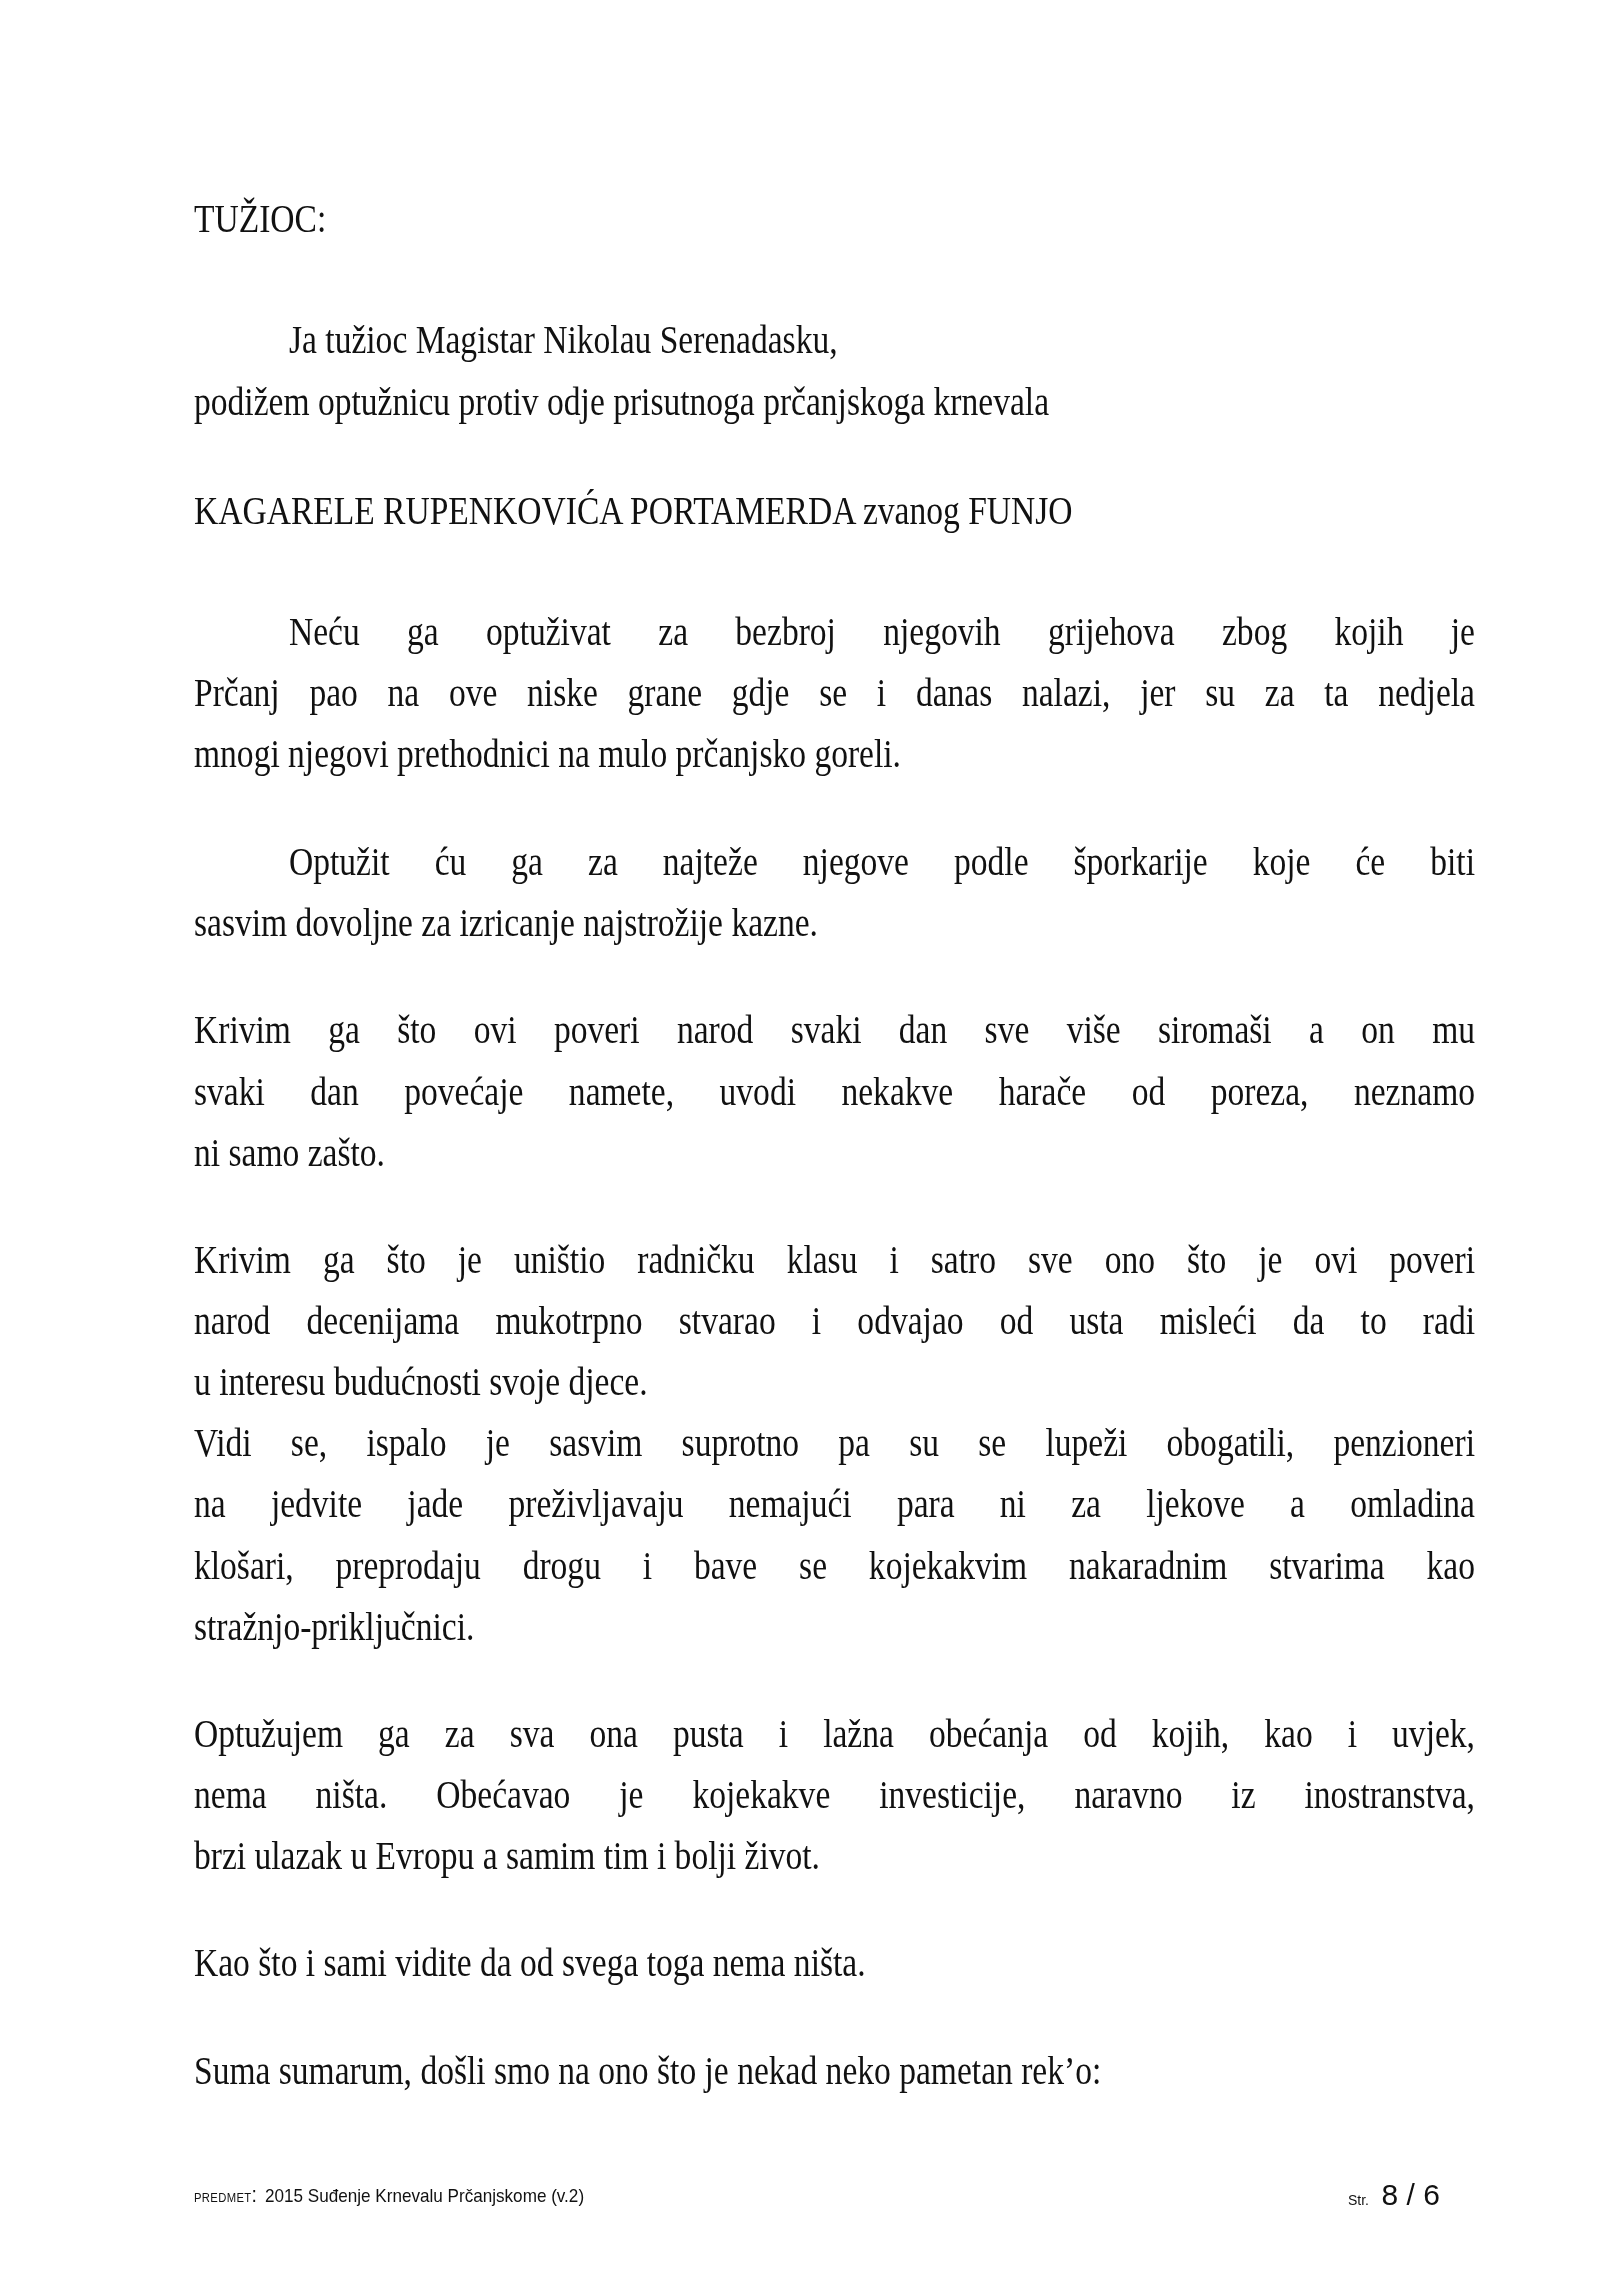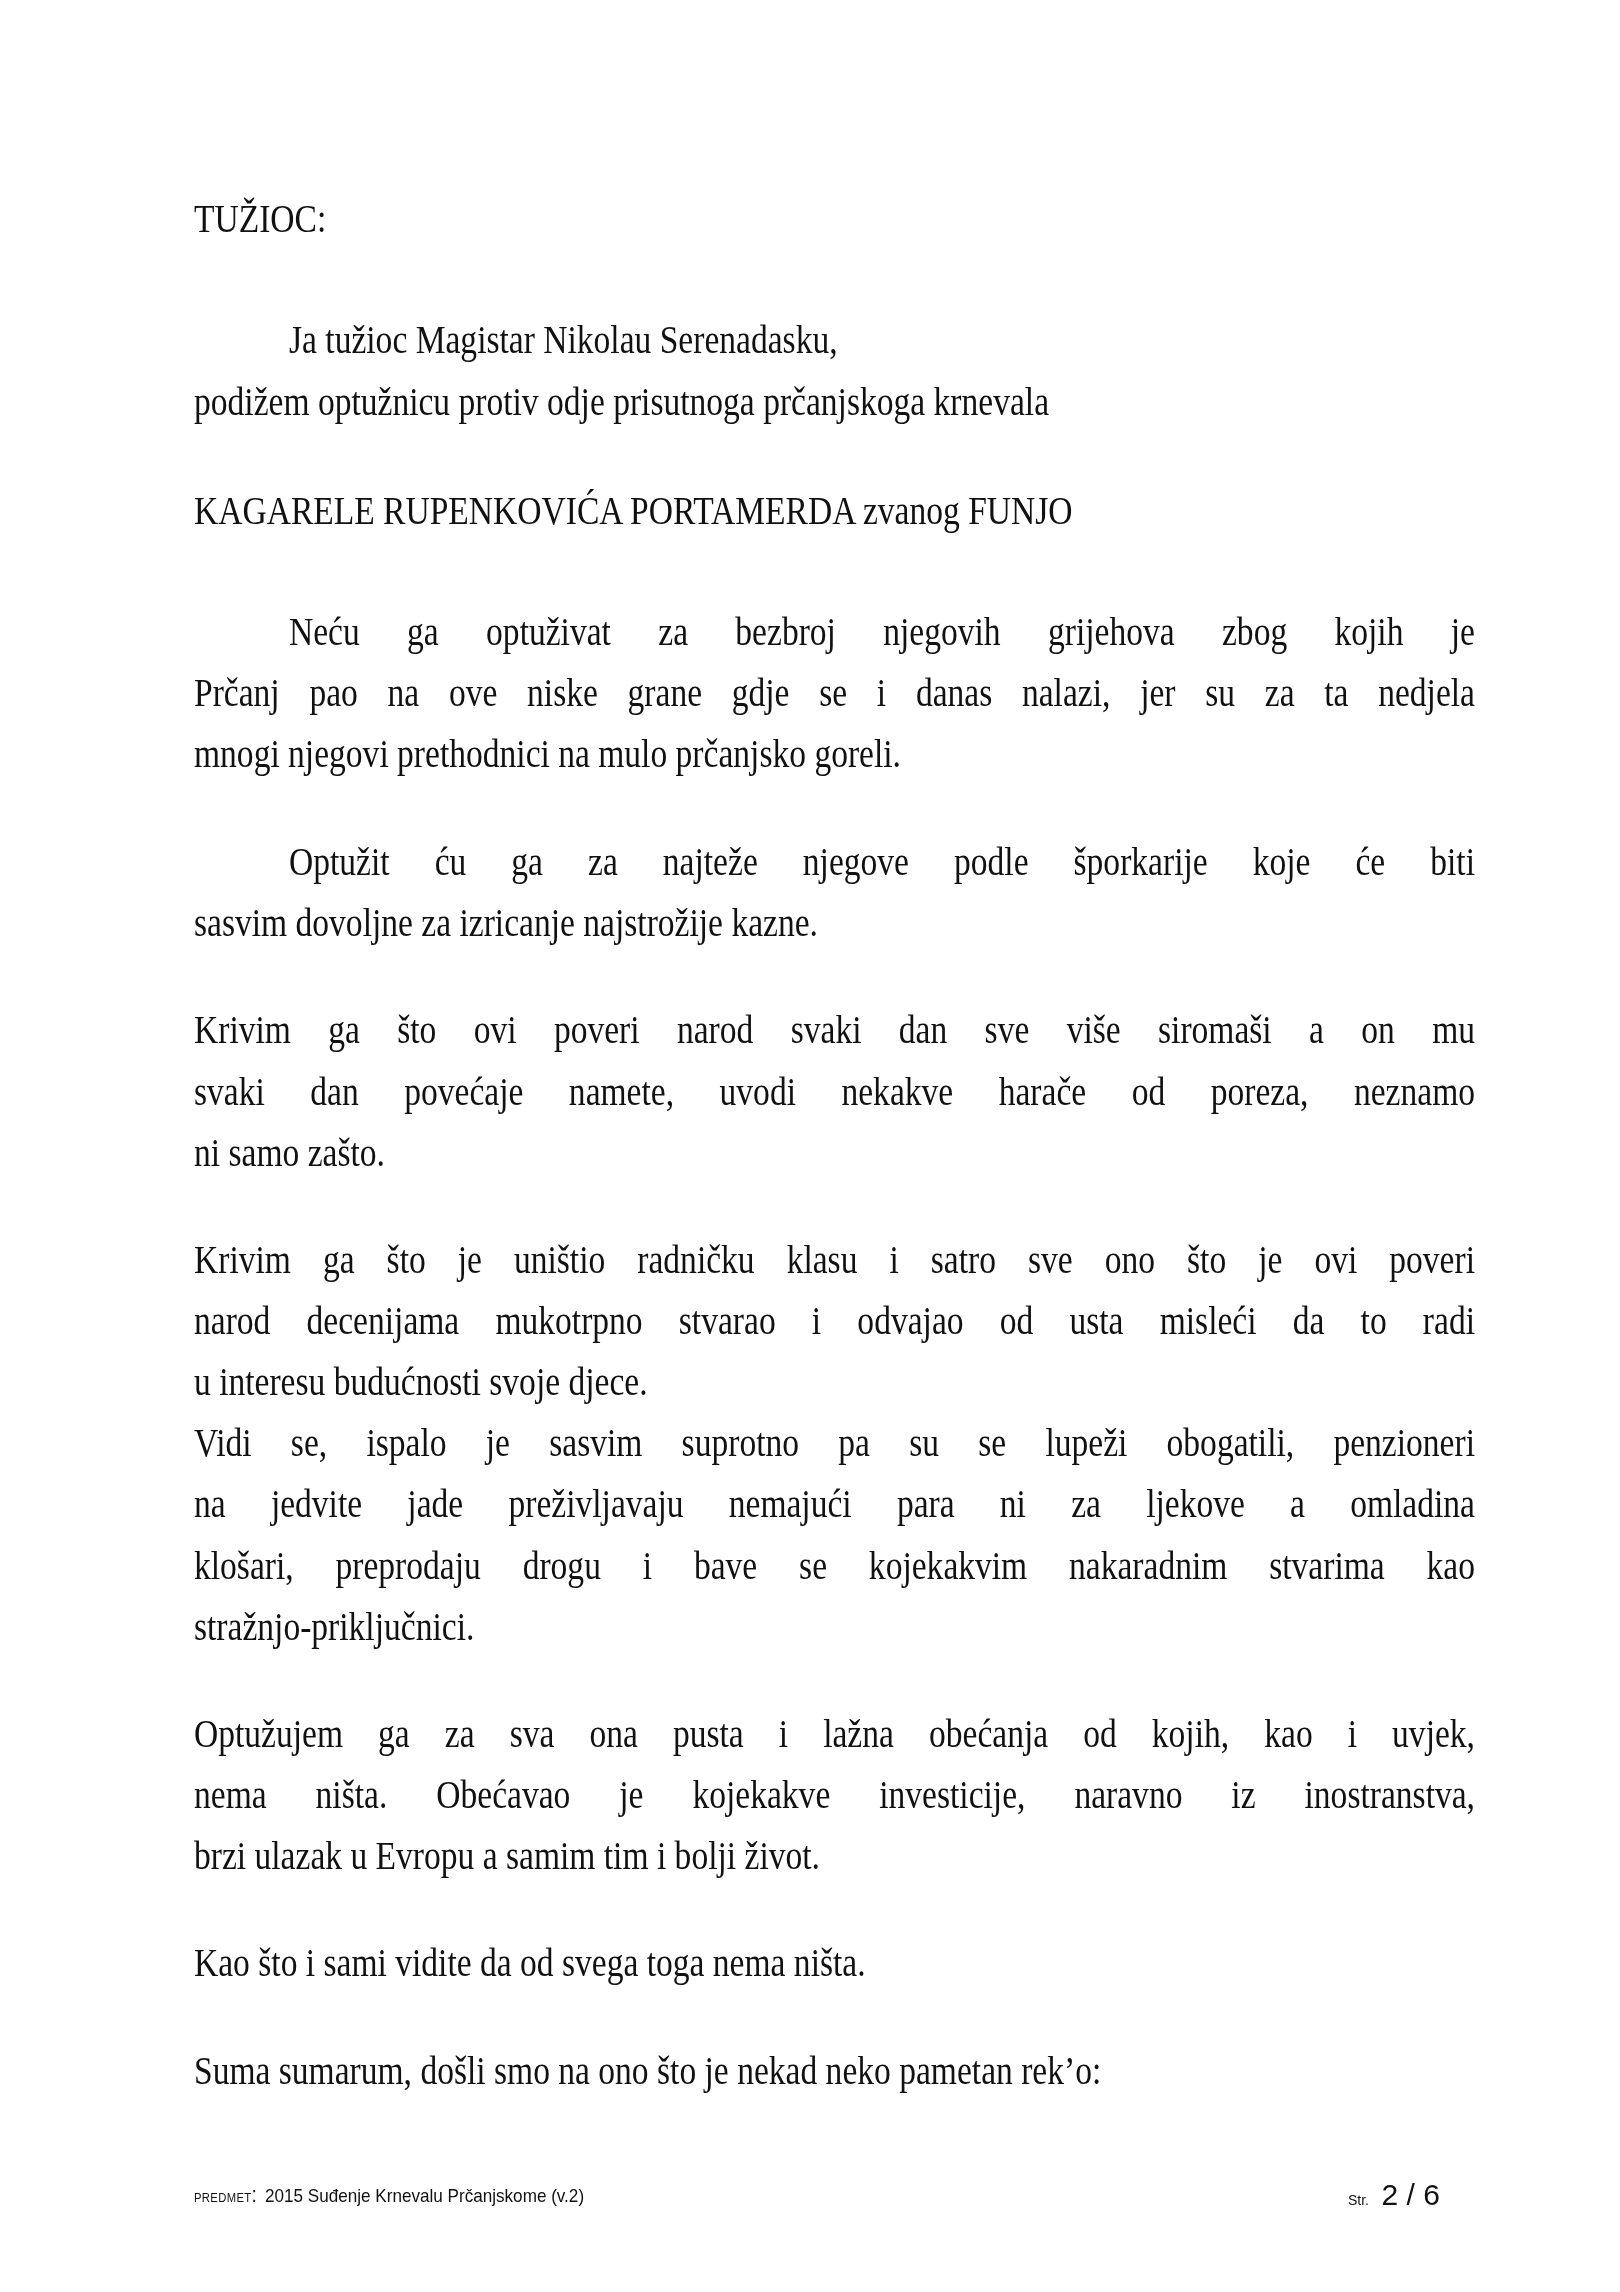--- a/index.html
+++ b/index.html
@@ -103,17 +103,17 @@
 
   <div class="line" style="top:1943px;">Kao što i sami vidite da od svega toga nema ništa.</div>
 
   <div class="line" style="top:2051px;">Suma sumarum, došli smo na ono što je nekad neko pametan rek’o:</div>
 
   <div class="footer-left">
     <span class="label">PREDMET</span><span class="colon">:</span><span>2015 Suđenje Krnevalu Prčanjskome (v.2)</span>
   </div>
 
   <div class="footer-right">
-    <span class="str">Str.</span><span class="num">2 / 6</span>
+    <span class="str">Str.</span><span class="num">8 / 6</span>
   </div>
 
 </div>
 
 
 </body></html>

